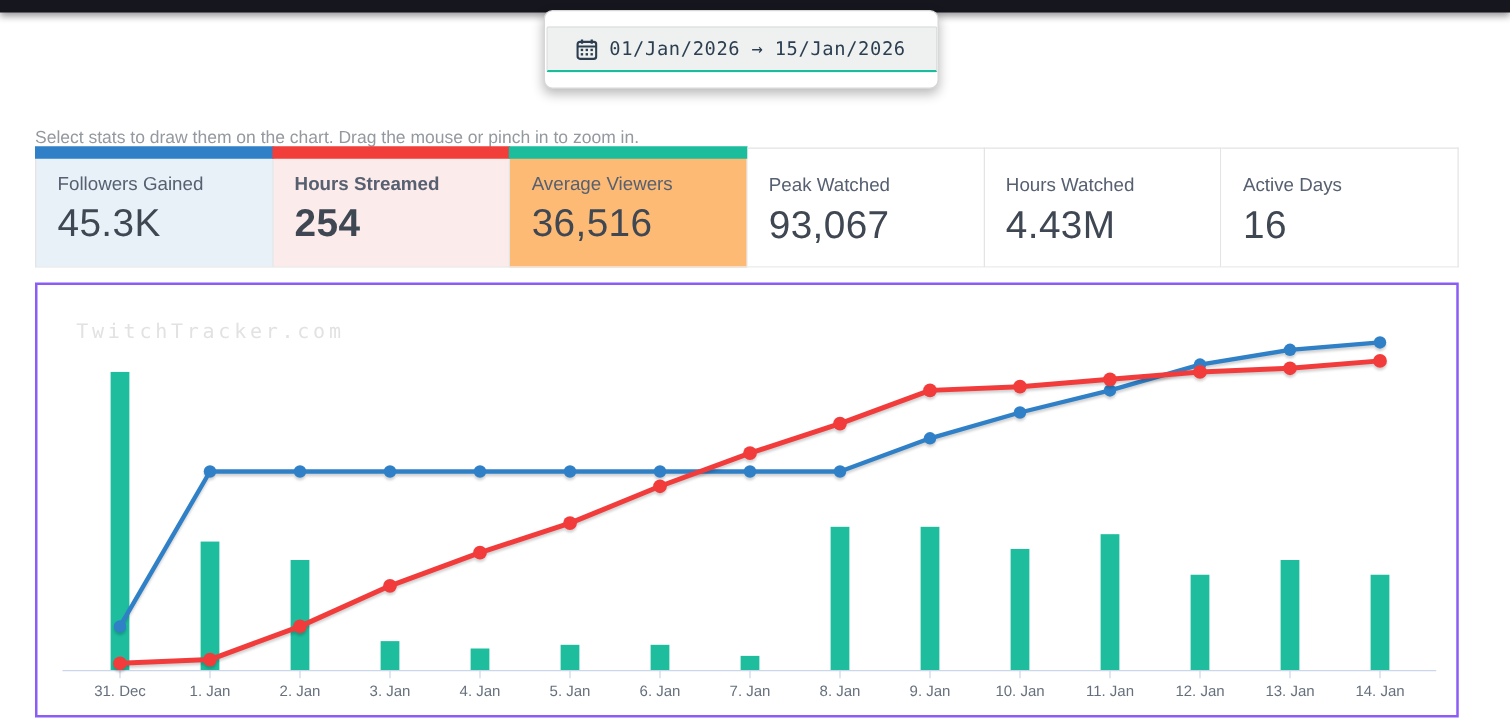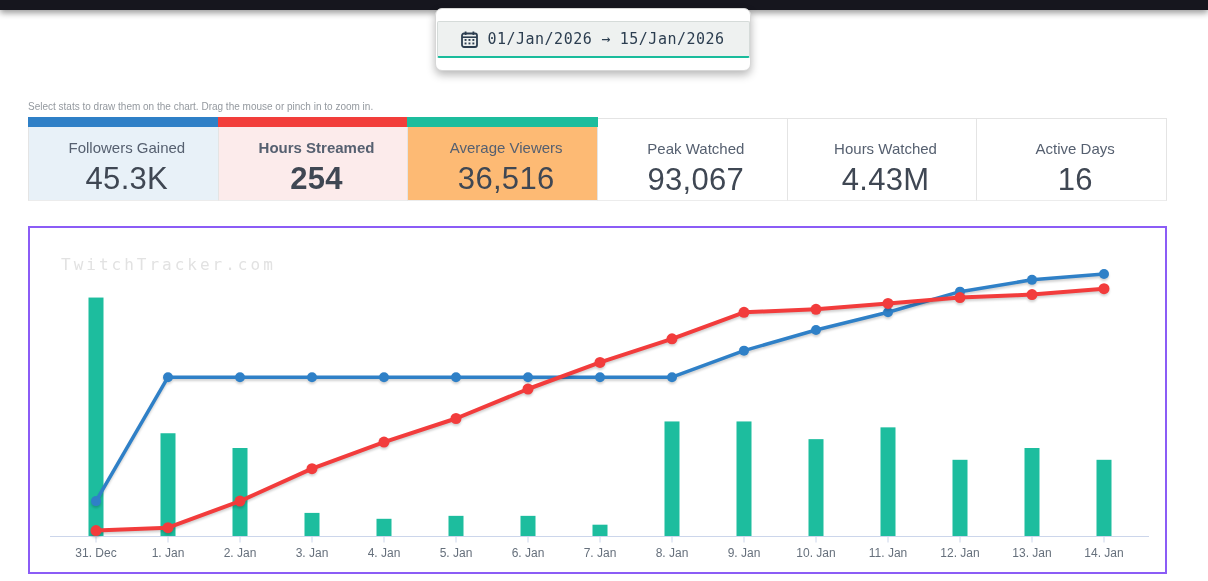--- a/index.html
+++ b/index.html
@@ -14,25 +14,25 @@
     box-shadow: 0 4px 9px rgba(0,0,0,0.28); z-index: 6;
     display: flex; align-items: center; justify-content: center; }
   .date-input { width: 313px; height: 37px; background: #eef1f0;
     border: 1px solid #d5dbd9; border-bottom: 2px solid #1abc9c; border-radius: 2px;
     display: flex; align-items: center; justify-content: center; gap: 9px;
     font-family: "DejaVu Sans Mono", "Liberation Mono", monospace;
     font-size: 15px; color: #2c3e50; cursor: pointer; }
   .date-input .cal { flex: 0 0 auto; display: flex; }
   .date-text { letter-spacing: 0.5px; white-space: nowrap; }
 
-  .helper-text { position: absolute; left: 28px; top: 101px; font-size: 10px;
+  .helper-text { position: absolute; left: 28px; top: 101px; font-size: 14px;
     color: #94999f; }
 
-  .stats-row { position: absolute; left: 28px; top: 118px; width: 1139px; height: 83px;
-    display: flex; text-align: center; }
+  .stats-row { position: absolute; left: 28px; top: 118px; width: 1139px; height: 96px;
+    display: flex; }
   .stat-cell { flex: 1 1 0; position: relative; background: #fff;
     border-right: 1px solid #e4e4e4; border-bottom: 1px solid #ececec;
     border-top: 1px solid #e4e4e4; cursor: pointer; }
   .stat-cell:first-child { border-left: 1px solid #e4e4e4; }
   .stat-cell .strip { position: absolute; left: -1px; right: -1px; top: -1px; height: 10px;
     display: none; }
   .stat-cell.selected .strip { display: block; }
   .stat-cell.selected { border-top: none; }
   .stat-inner { padding: 21px 10px 0 17px; }
   .stat-label { font-size: 15px; color: #566070; }

